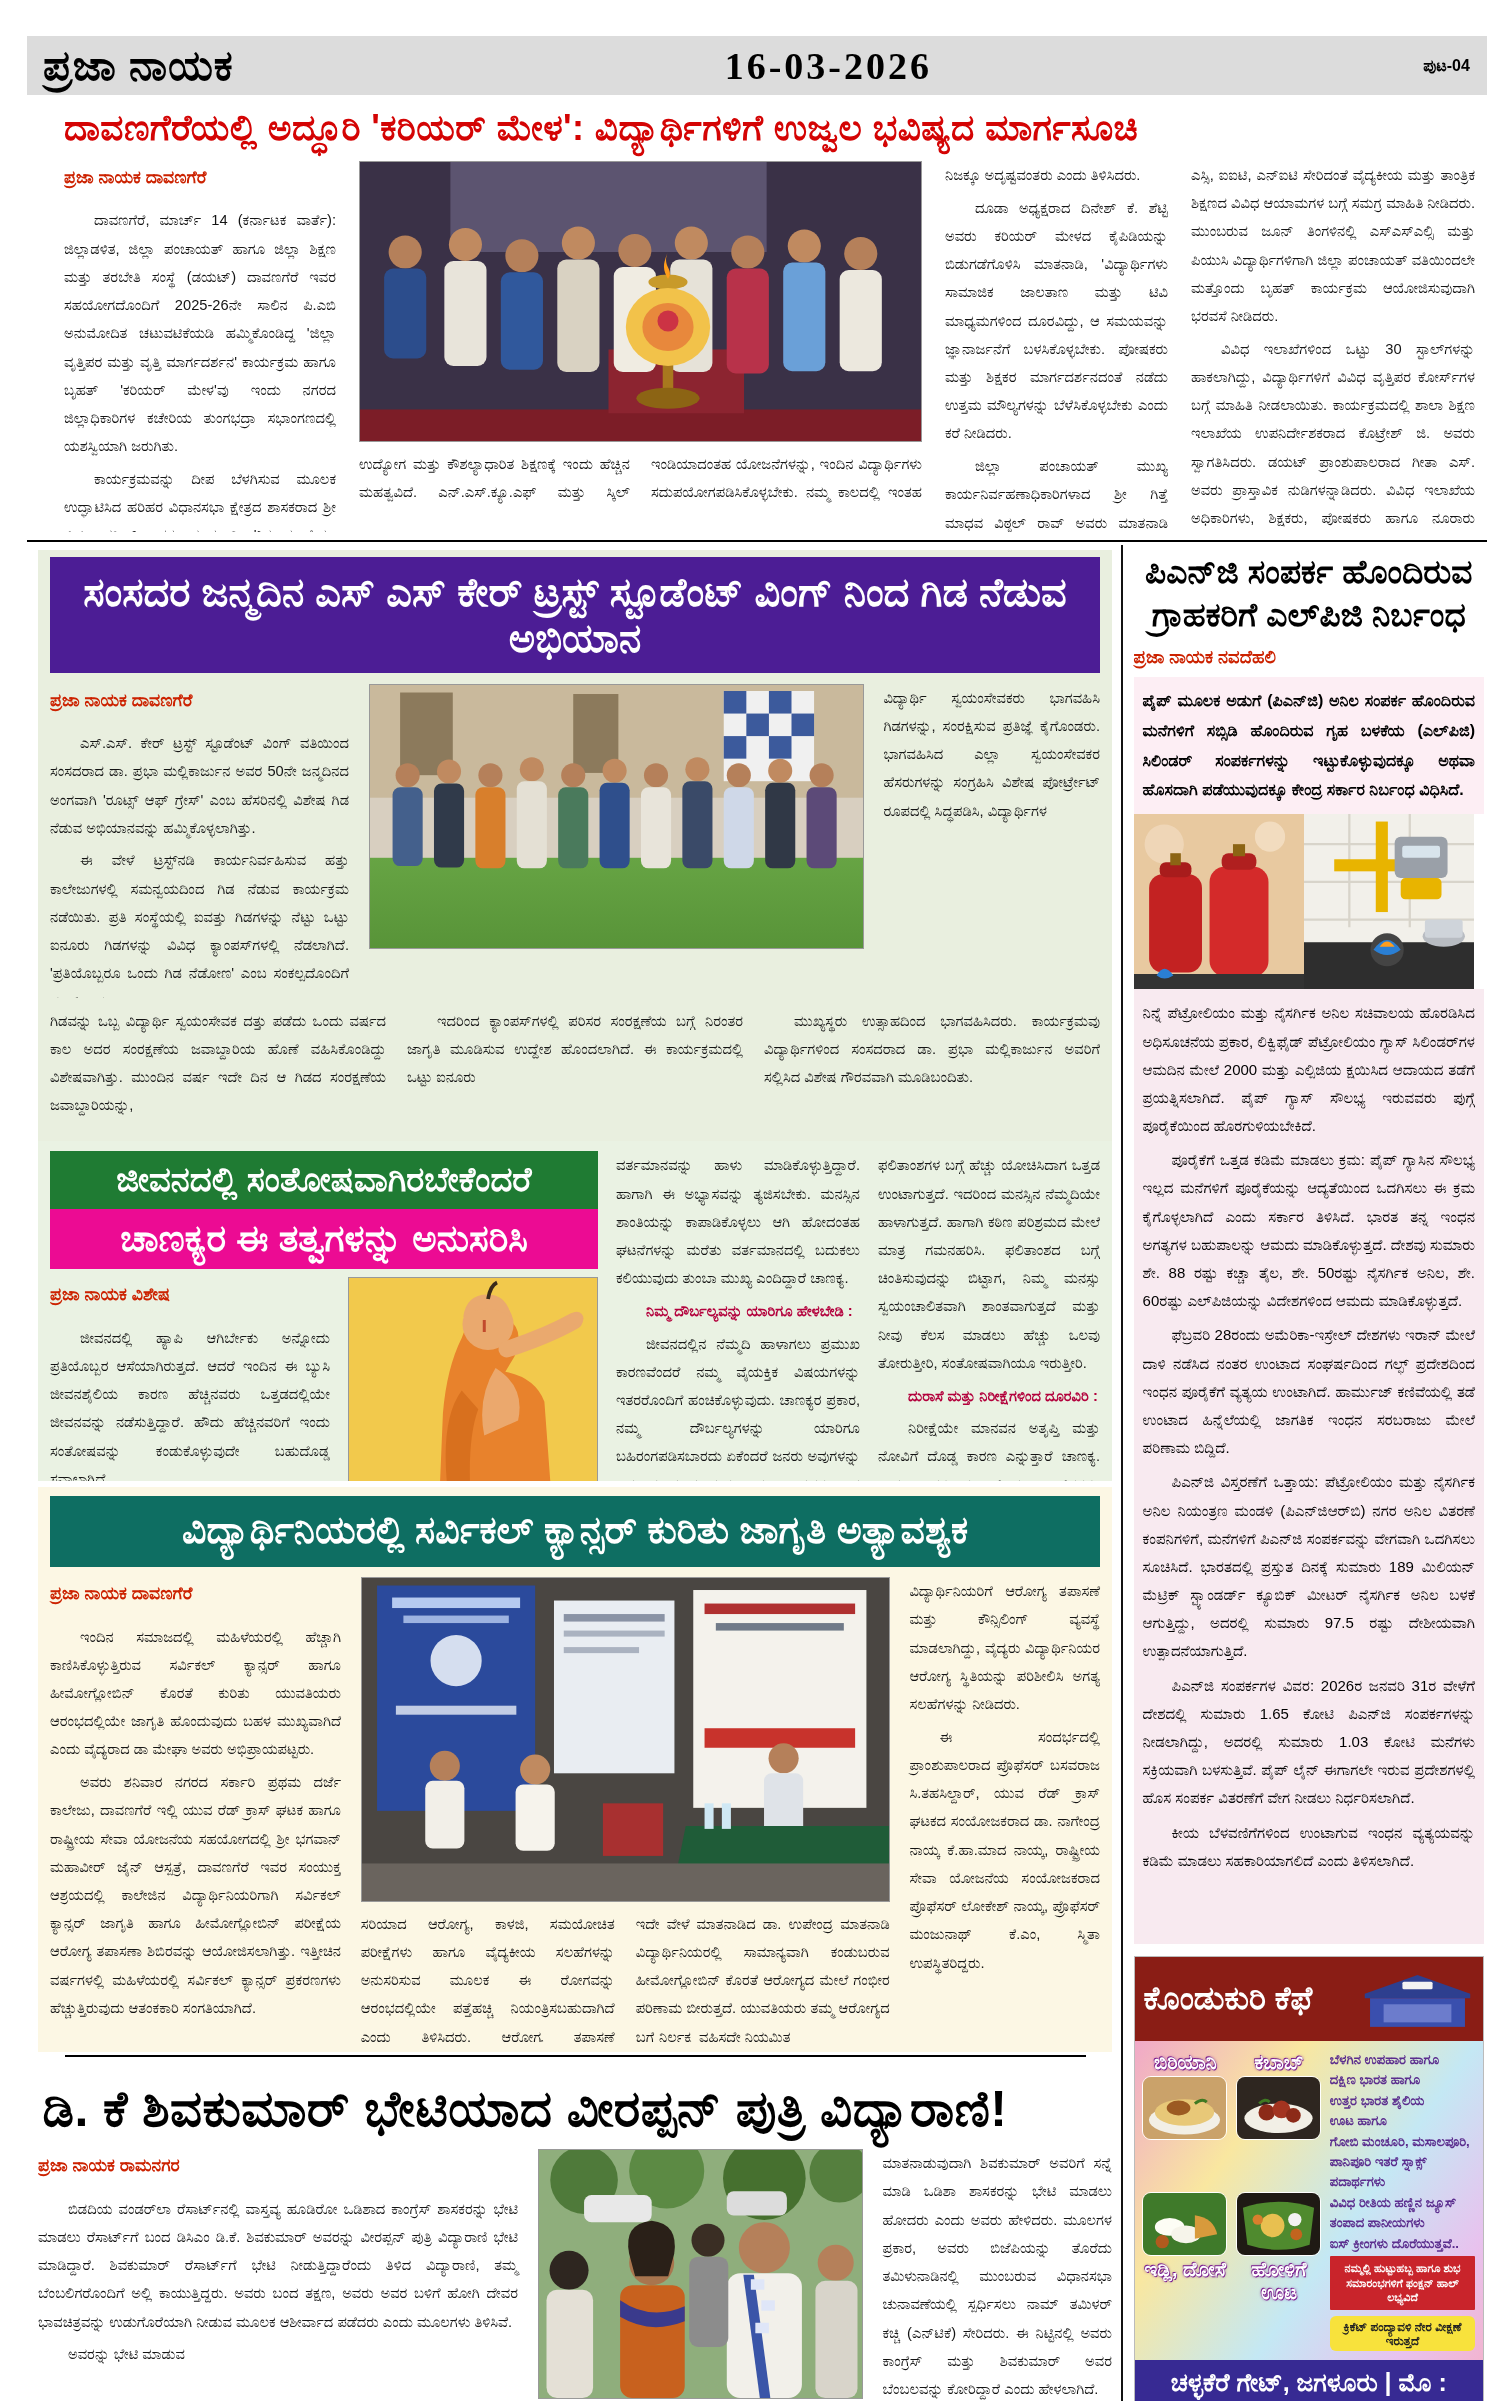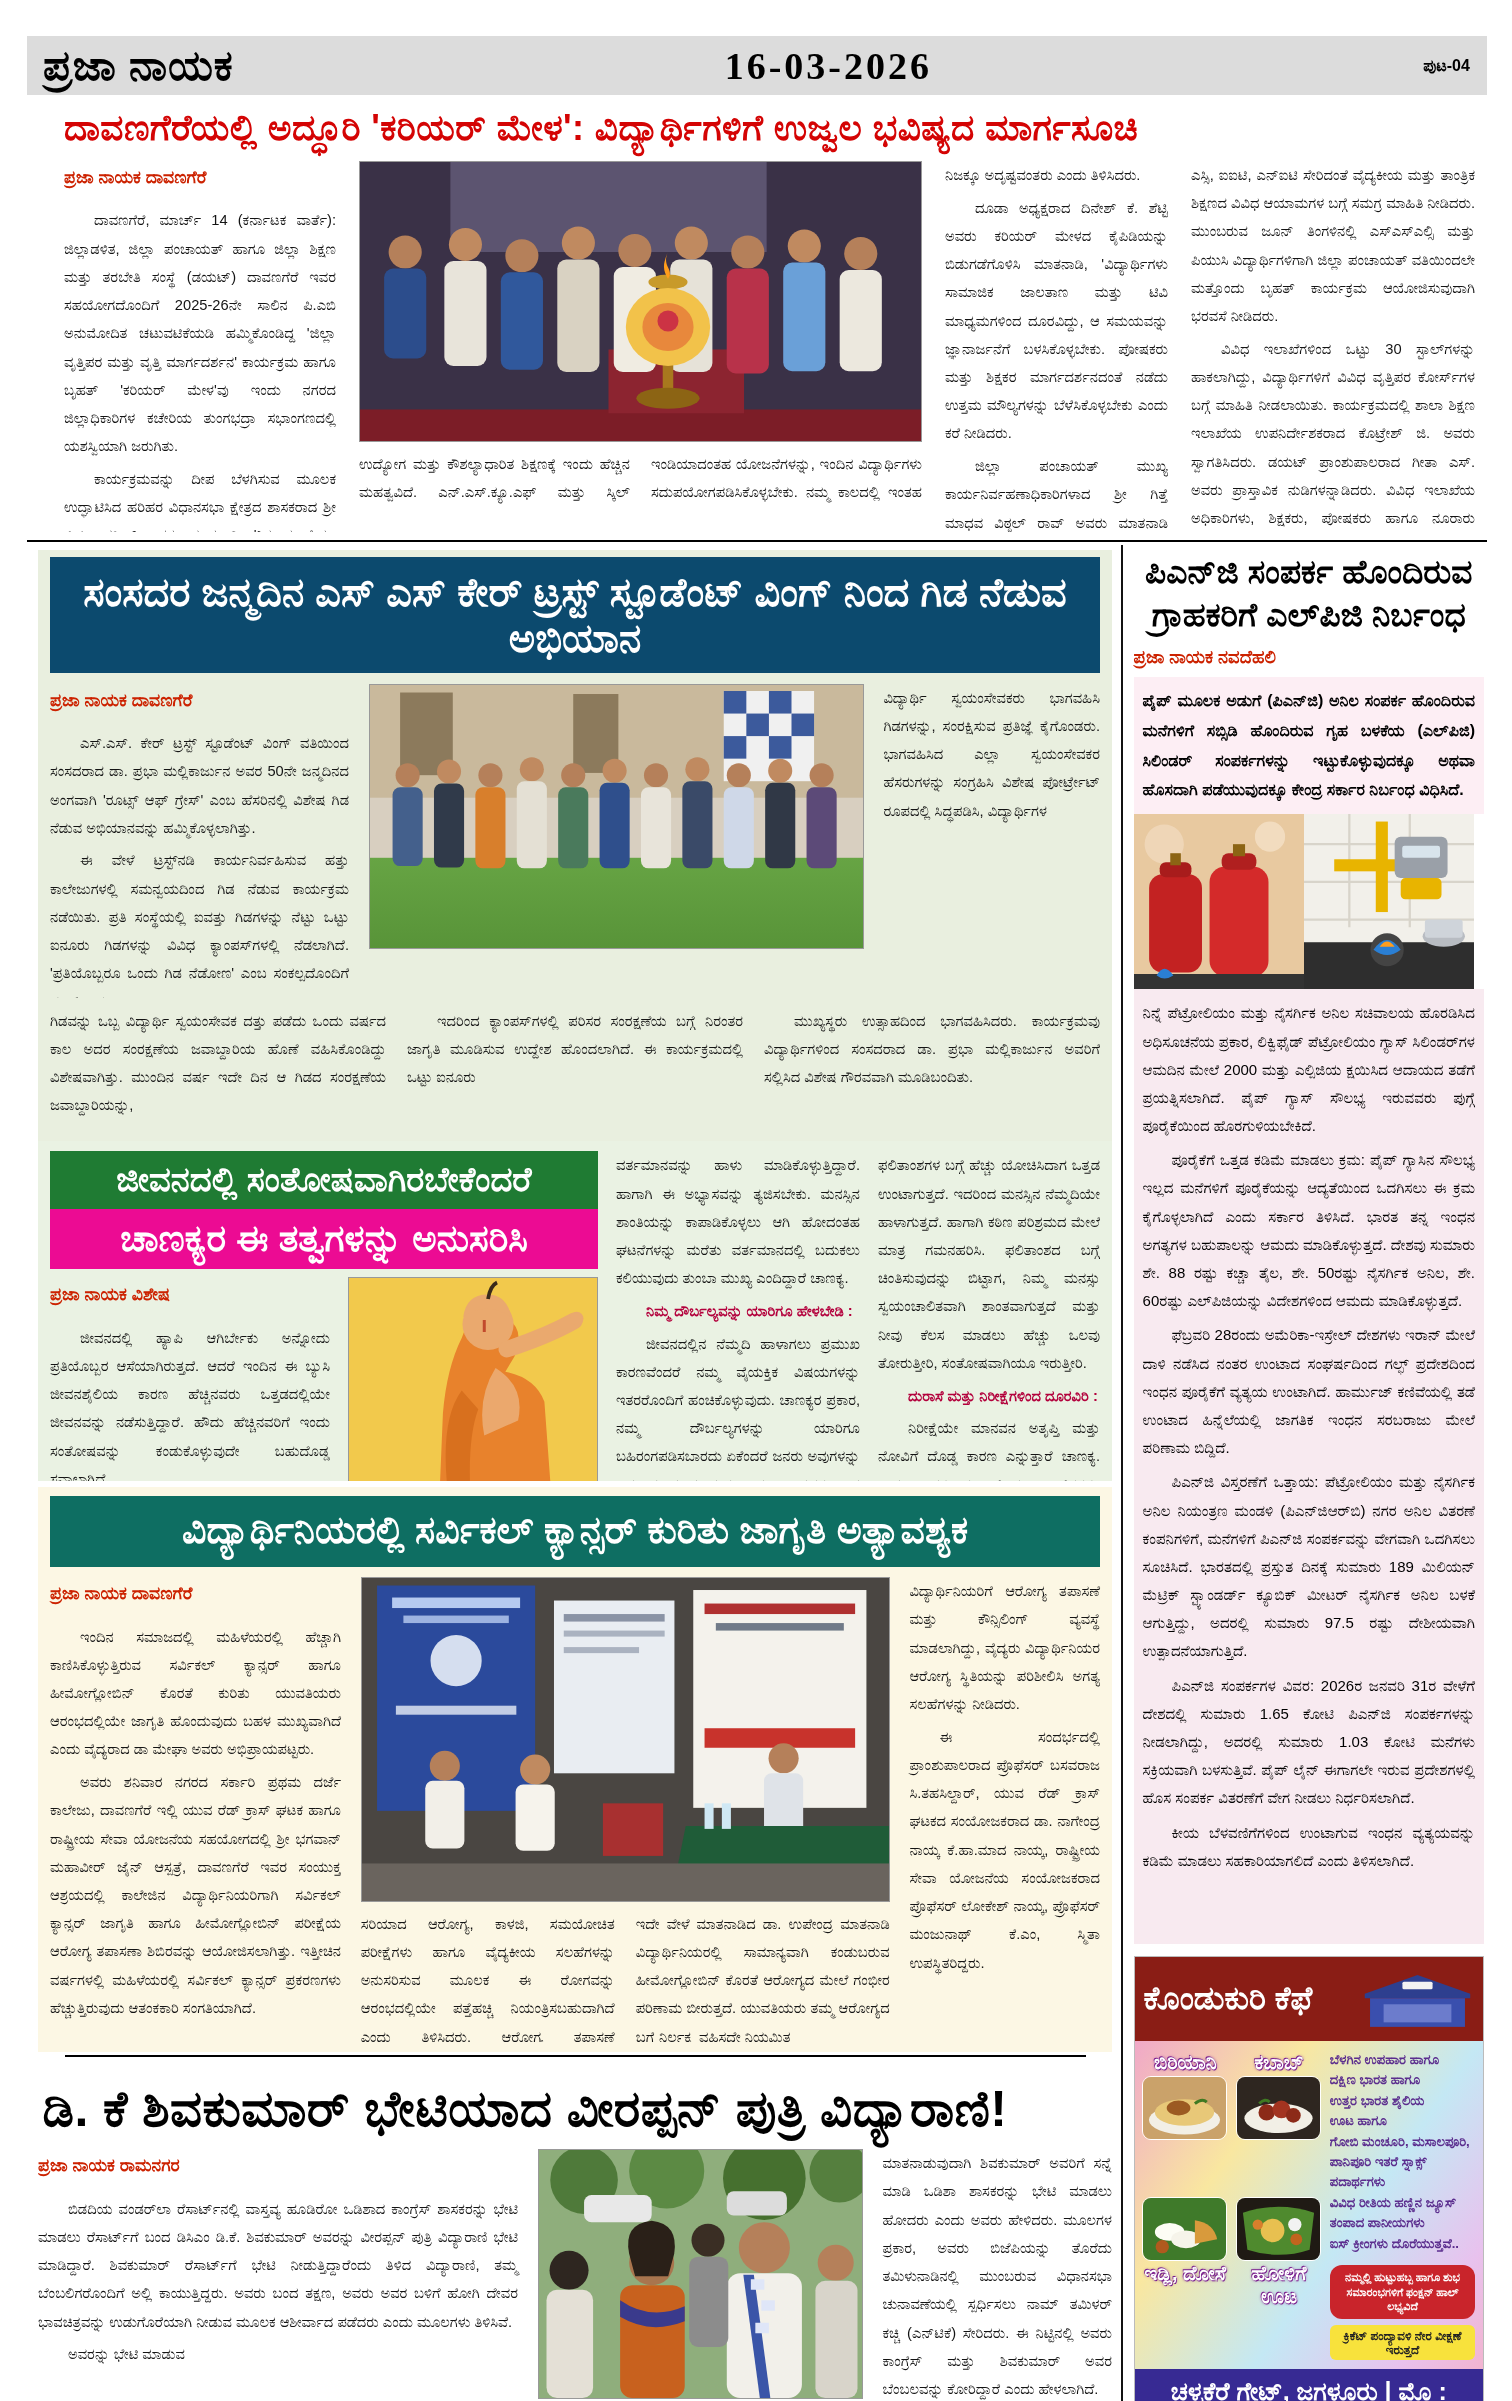--- a/index.html
+++ b/index.html
@@ -28,21 +28,21 @@
   .photo-frame { border:0.8px solid #999; background:#222; }
   .a1-under { margin-top:7.6px; column-count:2; column-gap:21px; overflow:hidden; height:82px; }
 
   
   .content-row { display:flex; padding:0 26.5px 0 38px; }
   .main-left { width:1074px; }
   .rail { width:363px; border-left:2.3px solid #111; margin-left:9px; padding-left:10.6px; }
 
   
   .article2 { background:#e9efdf; padding:7.6px 12px 9px; margin-top:4.5px; }
-  .banner-pink { background:#0c4a6e; color:#fff; font-size:40px; font-weight:800; text-align:center; padding:12px 7.6px; line-height:1.15; }
+  .banner-pink { background:#4c1d95; color:#fff; font-size:40px; font-weight:800; text-align:center; padding:12px 7.6px; line-height:1.15; }
   .a2-grid { display:grid; grid-template-columns:299px 495px 1fr; column-gap:19.7px; margin-top:10.6px; height:314px; overflow:hidden; }
   .a2-bottom { column-count:3; column-gap:21px; margin-top:9px; height:125px; overflow:hidden; }
 
   
   .article3 { background:#eaf2e3; padding:10.6px 12px; display:grid; grid-template-columns:280px 250px 244px 1fr; column-gap:18px; height:340px; overflow:hidden; }
   .a3-banners { grid-column:1 / 3; grid-row:1; }
   .a3-banner-green { background:#1f7b33; color:#fff; font-size:34px; font-weight:800; text-align:center; padding:9px 4.5px; }
   .a3-banner-pink  { background:#ec0b93; color:#fff; font-size:37px; font-weight:800; text-align:center; padding:9px 4.5px; }
   .a3-col1 { grid-column:1; grid-row:2; overflow:hidden; padding-top:9px; }
   .a3-img  { grid-column:2; grid-row:2; padding-top:7.6px; }
@@ -75,21 +75,21 @@
   .ad { margin-top:12px; border:0.8px solid #bbb; }
   .ad-header { background:#8a1d15; display:flex; align-items:center; justify-content:space-between; padding:14px 9px;gap:28px; }
   .ad-title { color:#fff; font-size:32px; font-weight:800; }
   .ad-body { background:linear-gradient(125deg,#f0a8c8 0%,#f9e7a0 30%,#c4e8f4 60%,#e8c2ee 85%,#f2b4d0 100%); padding:9px 7.6px; display:flex; gap:7.6px; }
   .ad-left { width:54%; display:grid; grid-template-columns:1fr 1fr; gap:6px 7.6px; }
   .food-cell { text-align:center; }
   .food-label { color:#fff; font-weight:700; font-size:19.7px; text-shadow:0 0 3px #7a1f8f, 0.8px 0.8px 0 #7a1f8f, -0.8px -0.8px 0 #7a1f8f; margin:1.5px 0; }
   .food-img { border-radius:9px; border:1.5px solid #fff; overflow:hidden; display:block; }
   .ad-right { flex:1; }
   .ad-menu div { font-size:13.2px; font-weight:700; color:#5b2d8e; line-height:1.55; }
-  .ad-note { background:#c9242b; color:#fff; font-size:11px; font-weight:700; border-radius:12px; padding:4.5px 6px; margin-top:11px; text-align:center; line-height:1.35;font-family:Liberation Serif, serif; }
+  .ad-note { background:#c9242b; color:#fff; font-size:11px; font-weight:700; border-radius:1px; padding:4.5px 6px; margin-top:2px; text-align:center; line-height:1.35; }
   .ad-cricket { background:#f8e23c; color:#222; font-size:12px; font-weight:800; border-radius:6px; padding:3.8px 6px; margin-top:6px; text-align:center; }
   .ad-contact { background:#372a93; color:#fff; text-align:center; font-size:25px; font-weight:800; padding:7.6px 3px; }
 </style>
 </head>
 <body>
 
 <div class="page">
 
   <div class="masthead">
     <div class="paper-name">ಪ್ರಜಾ ನಾಯಕ</div>

